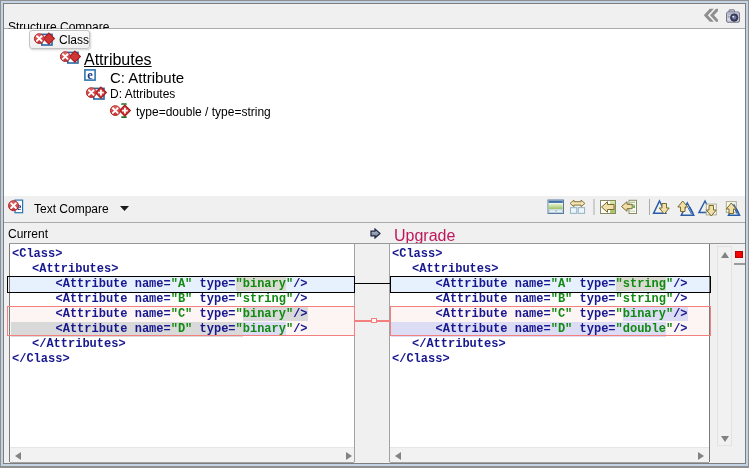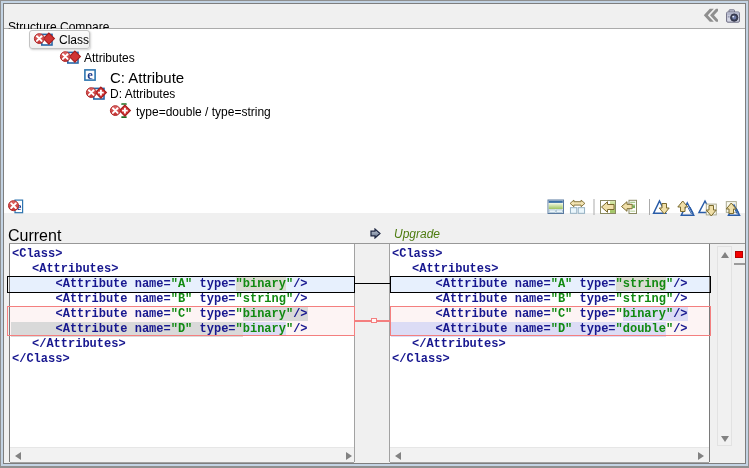--- a/index.html
+++ b/index.html
@@ -37,30 +37,37 @@
       <rect x="1.8" y="6.8" width="1.8" height="1.8" fill="#9A9DB6"></rect>
     </svg>
   </div>
 
   <div class="abs" style="left:0;top:26px;width:743px;height:184px;background:#FFF;">
 
     <div class="abs" style="left:26px;top:1px;width:59px;height:17px;border:1px solid #C3C3C3;border-radius:3px;
          background:linear-gradient(#FAFAFA,#EFEFEF);box-shadow:1px 1px 2px rgba(150,150,150,0.45);"></div>
     <div id="treeicons"></div>
     <div class="abs" style="left:56px;top:4px;font-size:12px;color:#000;">Class</div>
-    <div class="abs" style="left:81px;top:22px;font-size:12px;color:#000;">Attributes</div>
+    <div class="abs" style="left:81px;top:22px;font-size:16px;color:#000;text-decoration:underline;">Attributes</div>
     <div class="abs" style="left:107px;top:40px;font-size:15px;color:#000;">C: Attribute</div>
     <div class="abs" style="left:107px;top:58px;font-size:12px;color:#000;">D: Attributes</div>
     <div class="abs" style="left:133px;top:76px;font-size:12px;color:#000;">type=double / type=string</div>
   </div>
 
+  <div class="abs" style="left:0;top:193px;width:743px;height:26px;background:#F0F0F0;border-bottom:1px solid #ABABAB;">
+    <div class="abs" style="left:31px;top:6px;font-size:12px;color:#000;">Text Compare</div>
+    <svg class="abs" style="left:116.5px;top:9.5px;" width="9" height="5" viewBox="0 0 9 5">
+      <path d="M0 0 L9 0 L4.5 5 Z" fill="#1A1A1A"></path>
+    </svg>
+    <div id="tcicons"></div>
+  </div>
 
   <div class="abs" style="left:0;top:220px;width:743px;height:21px;background:#F0F0F0;">
-    <div class="abs" style="left:5px;top:4px;font-size:16px;color:#000;">Current</div>
-    <div class="abs" style="left:391px;top:4px;font-size:12px;color:#4d7c0f;font-style:italic;">Upgrade</div>
+    <div class="abs" style="left:5px;top:4px;font-size:12px;color:#000;">Current</div>
+    <div class="abs" style="left:391px;top:4px;font-size:16px;color:#be185d;">Upgrade</div>
     <svg class="abs" style="left:366.5px;top:5px;" width="11" height="11" viewBox="0 0 11 11">
       <defs>
           <linearGradient id="arrg" x1="0" y1="0" x2="0" y2="1">
         <stop offset="0" stop-color="#C9D1DD"></stop>
             <stop offset="1" stop-color="#5E6C84"></stop>
       </linearGradient>
         </defs>
       <path d="M1 3.2 L5 3.2 L5 1 L10 5.5 L5 10 L5 7.8 L1 7.8 Z" fill="url(#arrg)" stroke="#1C2540" stroke-width="1.2"></path>
     </svg>
   </div>

